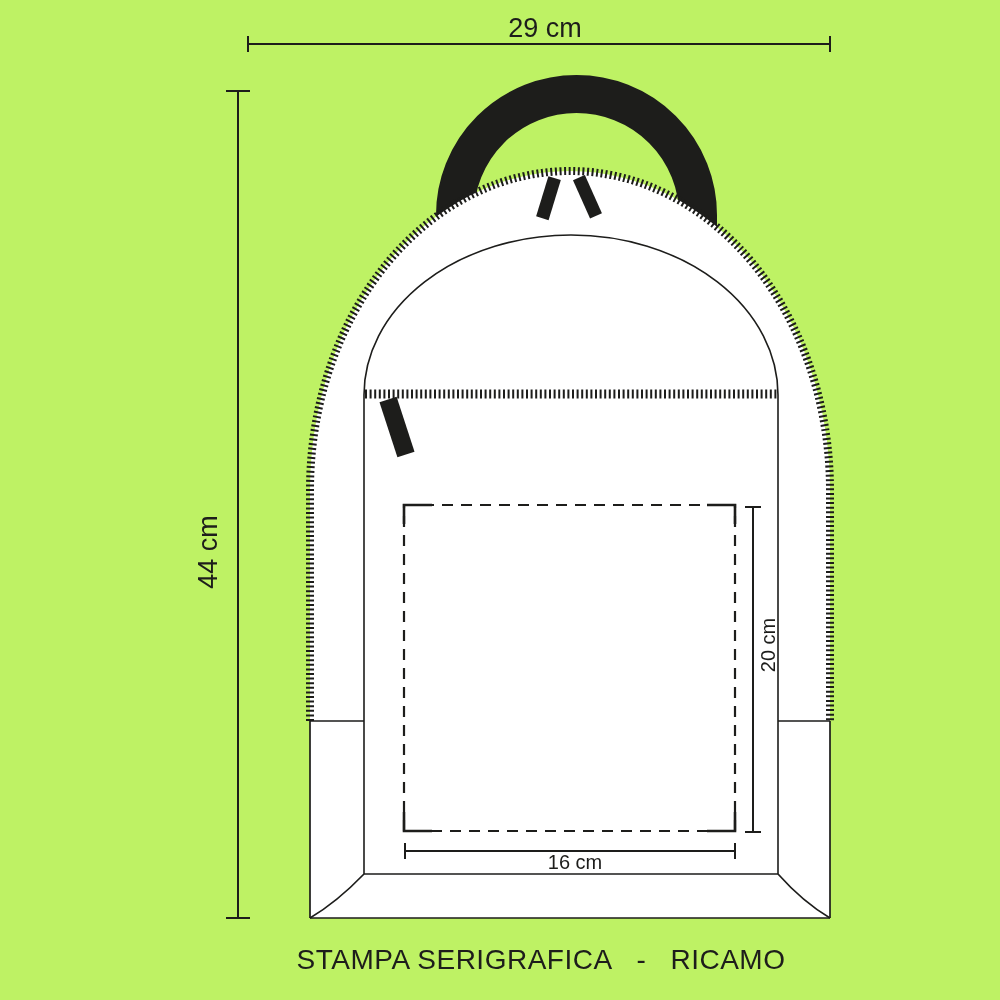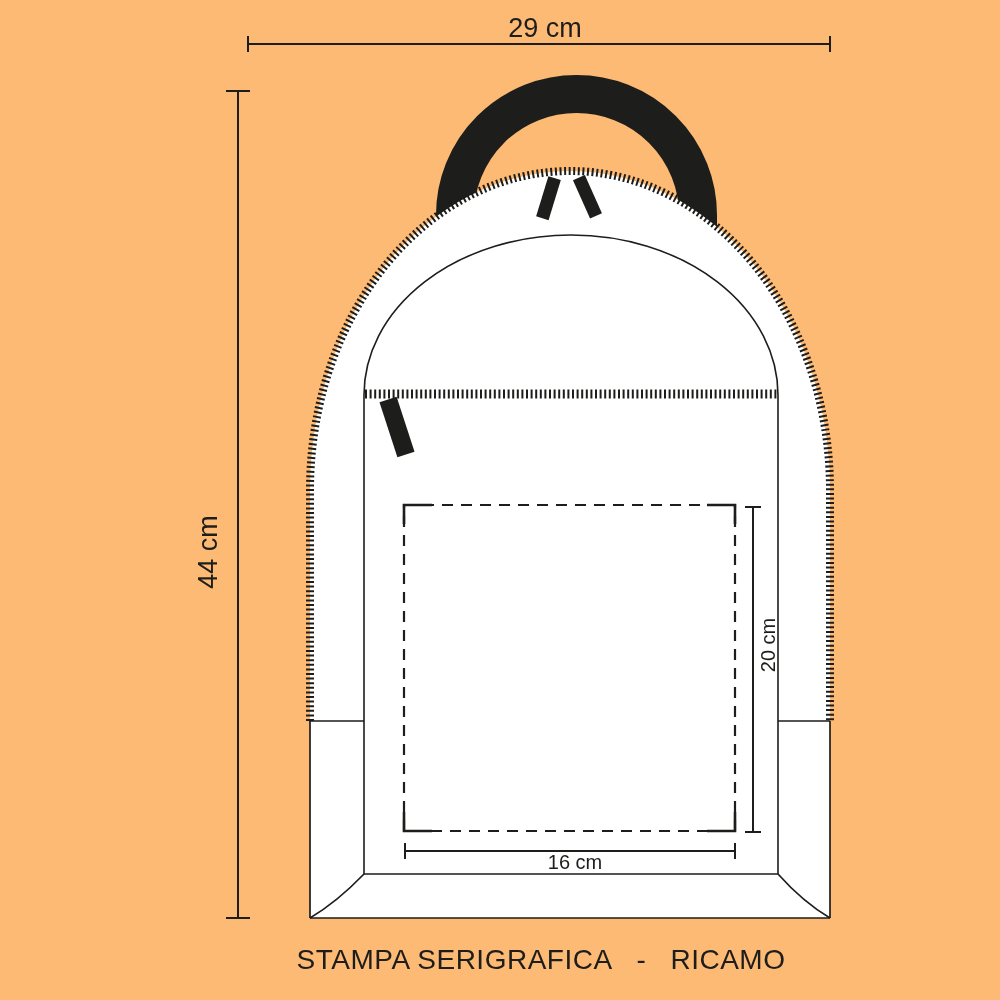--- a/index.html
+++ b/index.html
@@ -7,21 +7,21 @@
     padding: 0;
     background: #ffffff;
     width: 1000px;
     height: 1000px;
     font-family: "Liberation Sans", sans-serif;
   }
   .canvas {
     position: relative;
     width: 1000px;
     height: 1000px;
-    background: #fdba74;
+    background: #bef264;
     overflow: hidden;
   }
   svg { display: block; }
   text {
     fill: #1d1d1b;
     font-family: "Liberation Sans", sans-serif;
   }
   .dim-label { font-size: 27px; }
   .dim-label-small { font-size: 20px; }
   .footer-label { font-size: 28px; letter-spacing: 0.5px; }

